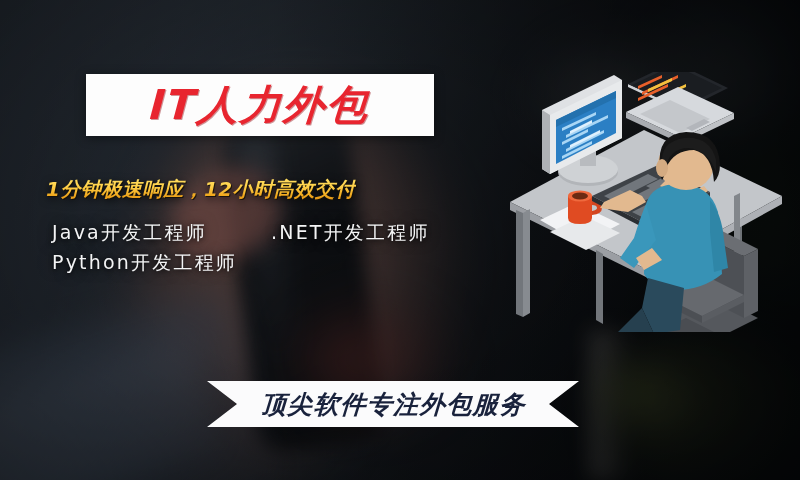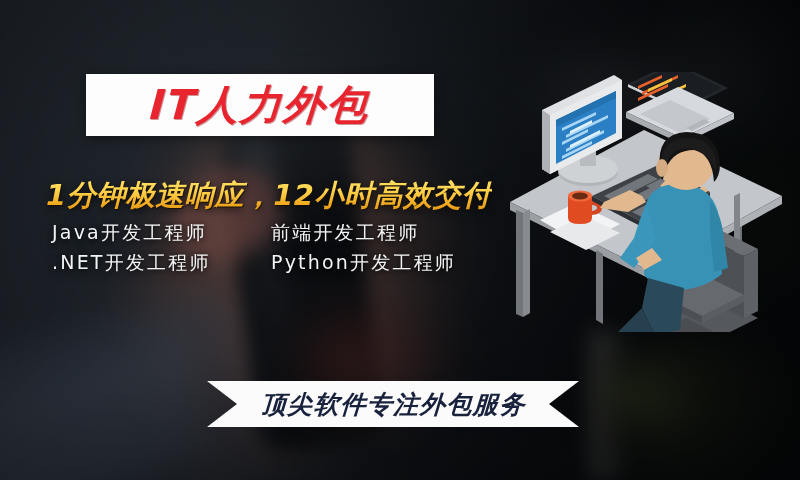--- a/index.html
+++ b/index.html
@@ -115,21 +115,21 @@
     font-style:italic;
     transform:skewX(-4deg);
     white-space:nowrap;
     text-shadow:1px 1px 0 rgba(150,20,26,.45);
   }
 
   
   .subtitle{
     position:absolute;left:46px;top:176px;
     font-family:"DejaVu Sans","Liberation Sans",sans-serif;
-    font-size:29px;font-weight:bold;letter-spacing:.5px;
+    font-size:20px;font-weight:bold;letter-spacing:.5px;
     white-space:nowrap;font-style:italic;
     background:linear-gradient(180deg,#ffe26a 0%,#ffd24a 38%,#f0a81e 72%,#d98a10 100%);
     -webkit-background-clip:text;background-clip:text;
     color:transparent;-webkit-text-fill-color:transparent;
     filter:drop-shadow(1.5px 1.5px 0 rgba(20,16,8,.85)) drop-shadow(0 2px 4px rgba(0,0,0,.6));
   }
 
   
   .svc-grid{
     position:absolute;left:52px;top:222px;
@@ -299,21 +299,20 @@
   </div>
 
   <div class="title-banner">
     <div class="title-text">IT人力外包</div>
   </div>
 
   <div class="subtitle">1分钟极速响应，12小时高效交付</div>
 
   <div class="svc-grid">
     <div class="svc-item">Java开发工程师</div>
-    <div class="svc-item">前端开发工程师</div>
     <div class="svc-item">.NET开发工程师</div>
     <div class="svc-item">Python开发工程师</div>
   </div>
 
   <div class="ribbon">
     <div class="ribbon-text">顶尖软件专注外包服务</div>
   </div>
 
 </div>
 

